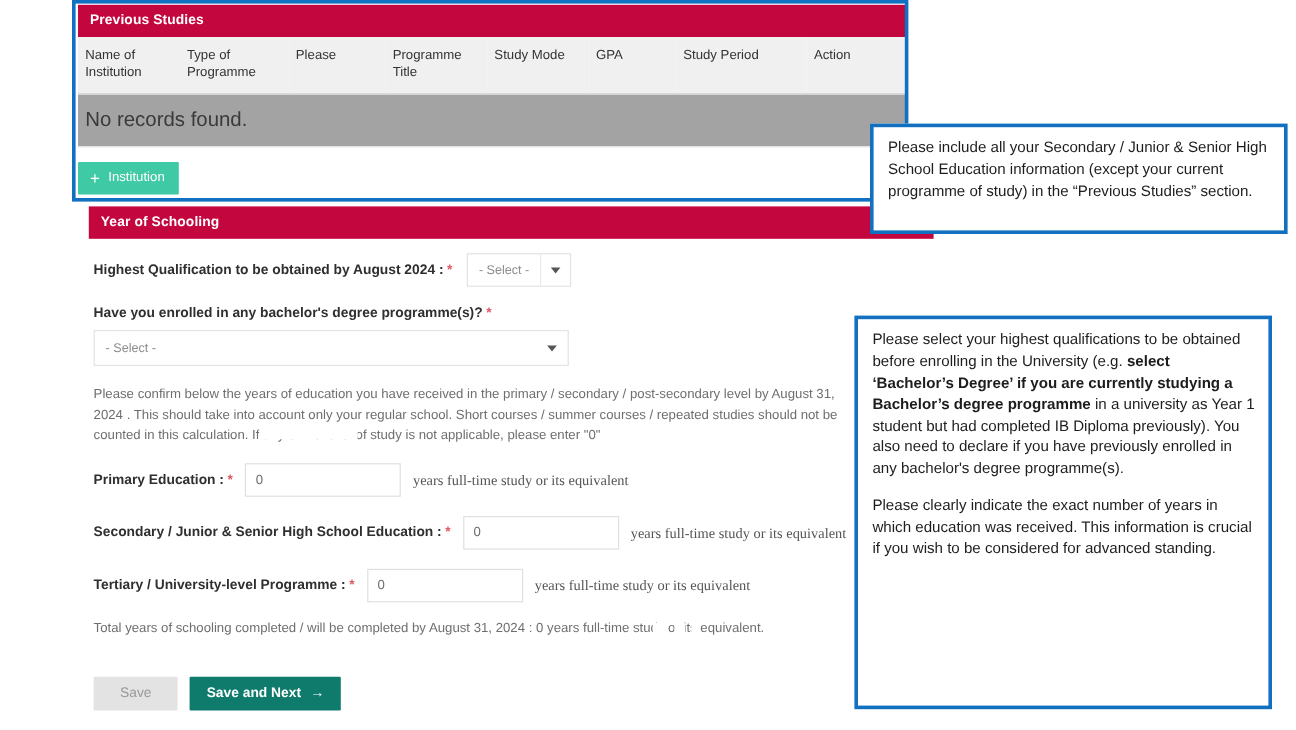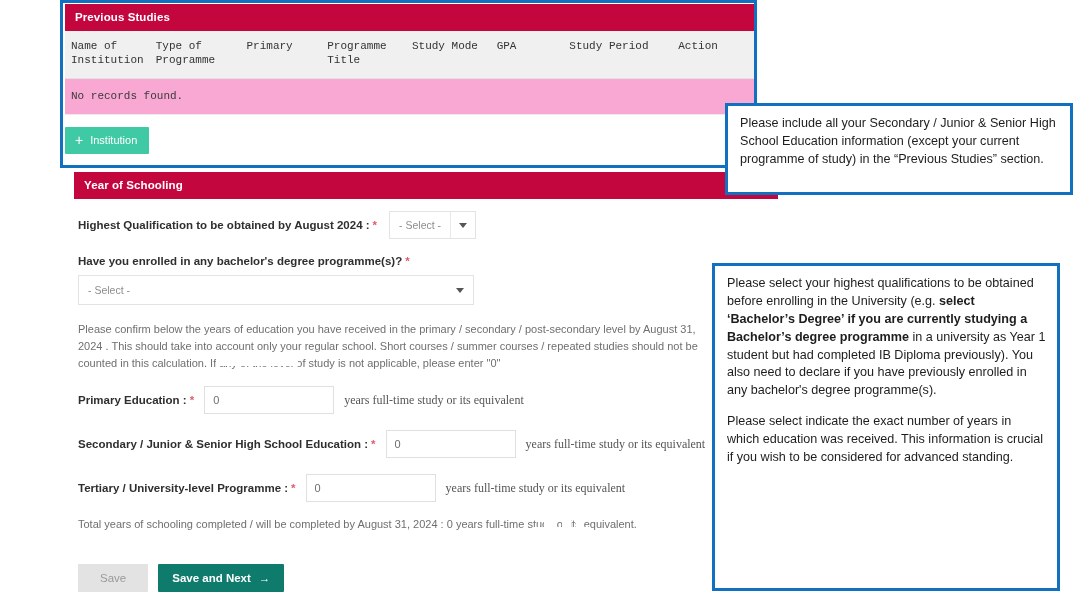--- a/index.html
+++ b/index.html
@@ -39,38 +39,37 @@
     position: absolute;
     left: 5px;
     top: 4px;
     width: 690px;
   }
   .prev-table {
     border-collapse: collapse;
     width: 100%;
     table-layout: fixed;
     background: #ffffff;
-    font-family: Liberation Mono, monospace;
   }
   .prev-table thead th {
     background: #f0f0f0;
     border-bottom: 1px solid #e2e2e2;
     text-align: left;
     font-size: 11px;
     font-weight: normal;
     color: #333333;
     padding: 9px 6px 10px 6px;
     vertical-align: top;
     line-height: 1.25;
   }
   .prev-table tbody td {
-    font-size: 11px;
+    font-size: 17px;
     color: #3a3a3a;
     padding: 11px 6px 12px 6px;
-    background: #f9a8d4;
+    background: #a3a3a3;
     border-bottom: 1px solid #ececec;
   }
   .col-a { width: 72px; }
   .col-b { width: 78px; margin-left: 18px; }
   .col-c { width: 68px; }
   .col-d { width: 72px; }
   .col-e { width: 72px; }
   .col-f { width: 60px; }
   .col-g { width: 96px; }
   .col-h { width: 70px; }
@@ -280,21 +279,21 @@
 <div class="form-page">
 
   <div class="panel-prev">
     <div class="section-bar">Previous Studies</div>
 
     <table class="prev-table">
       <thead>
         <tr>
           <th class="col-a">Name of Institution</th>
           <th class="col-b">Type of Programme</th>
-          <th class="col-c">Primary</th>
+          <th class="col-c">Please</th>
           <th class="col-d">Programme Title</th>
           <th class="col-e">Study Mode</th>
           <th class="col-f">GPA</th>
           <th class="col-g">Study Period</th>
           <th class="col-h">Action</th>
         </tr>
       </thead>
       <tbody>
         <tr>
           <td colspan="8">No records found.</td>
@@ -389,14 +388,14 @@
 <div class="hl-box" id="hl-prev"></div>
 
 <div class="callout" id="callout-1">
   <p>Please include all your Secondary / Junior &amp; Senior High School Education information (except your current programme of study) in the “Previous Studies” section.</p>
 </div>
 
 <div class="callout" id="callout-2">
   <p>
     <span>Please select your highest qualifications to be obtained before enrolling in the University (e.g. </span><b>select ‘Bachelor’s Degree’ if you are currently studying a Bachelor’s degree programme</b><span> in a university as Year 1 student but had completed IB Diploma previously). You also need to declare if you have previously enrolled in any bachelor's degree programme(s).</span>
   </p>
-  <p>Please select indicate the exact number of years in which education was received. This information is crucial if you wish to be considered for advanced standing.</p>
+  <p>Please clearly indicate the exact number of years in which education was received. This information is crucial if you wish to be considered for advanced standing.</p>
 </div>
 
 </body></html>

